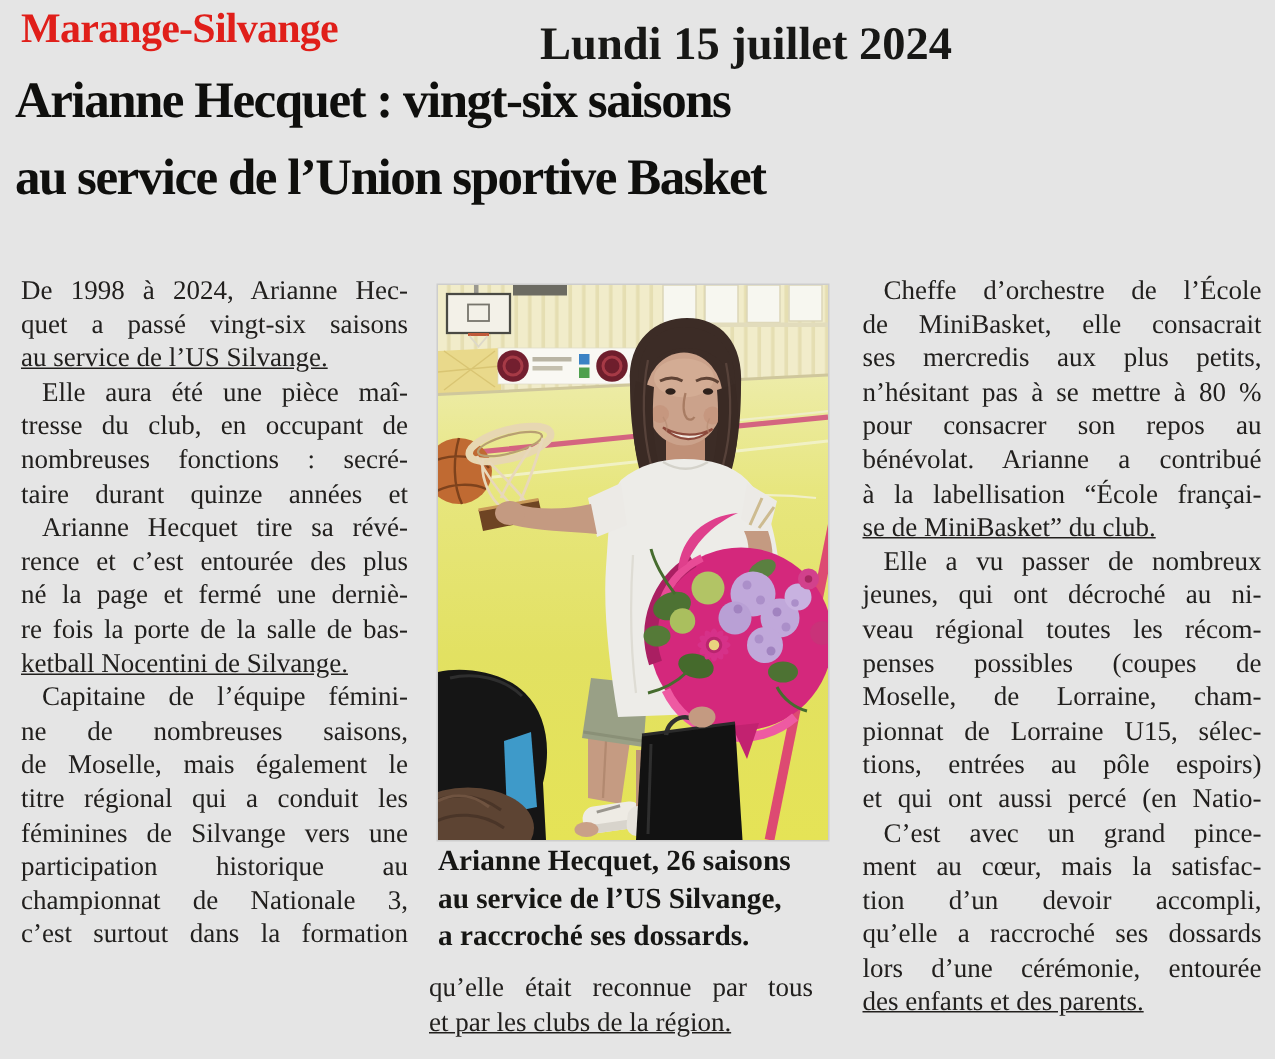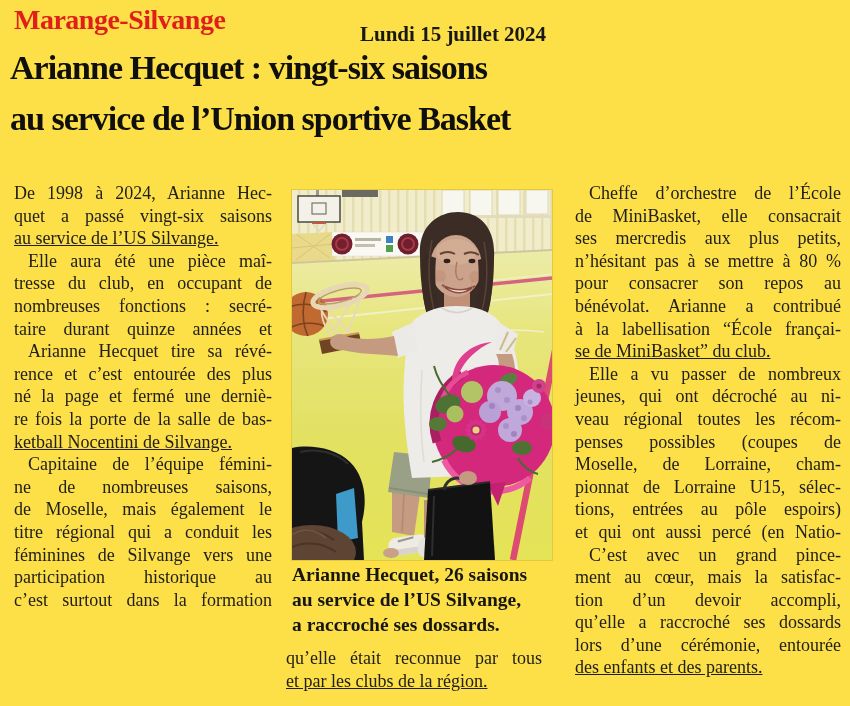--- a/index.html
+++ b/index.html
@@ -1,20 +1,20 @@
 <!DOCTYPE html>
 <html><head>
 <meta charset="utf-8">
 <style>
   html,body{margin:0;padding:0;background:#ffffff;}
-  .page{position:relative;width:850px;height:706px;background:#fde047;overflow:hidden;
+  .page{position:relative;width:850px;height:706px;background:#e5e5e5;overflow:hidden;
         font-family:"Liberation Serif", serif;}
   .kicker{position:absolute;left:14px;top:4px;font-size:28px;font-weight:700;
           color:#e01f1a;letter-spacing:-0.5px;}
-  .date{position:absolute;left:360px;top:22px;font-size:21px;font-weight:700;
+  .date{position:absolute;left:360px;top:11px;font-size:31px;font-weight:700;
         color:#181816;}
   .headline{position:absolute;left:10px;top:42px;margin:0;font-size:34px;line-height:51px;
             font-weight:700;color:#0f0f0d;letter-spacing:-1px;}
   .headline .hl{display:block;white-space:nowrap;}
   .col{position:absolute;top:182px;font-size:18px;line-height:22.6px;color:#22201e;}
   .col.left{left:14px;width:258px;}
   .col.right{left:575px;width:266px;}
   .col.mid{left:286px;top:647px;width:256px;}
   .line{text-align:justify;text-align-last:justify;}
   .line.last{text-align-last:left;text-decoration:underline;}
@@ -50,20 +50,21 @@
       <div class="line">rence et c’est entourée des plus</div>
       <div class="line">né la page et fermé une derniè-</div>
       <div class="line">re fois la porte de la salle de bas-</div>
       <div class="line last">ketball Nocentini de Silvange.</div>
       <div class="line indent">Capitaine de l’équipe fémini-</div>
       <div class="line">ne de nombreuses saisons,</div>
       <div class="line">de Moselle, mais également le</div>
       <div class="line">titre régional qui a conduit les</div>
       <div class="line">féminines de Silvange vers une</div>
       <div class="line">participation historique au</div>
+      <div class="line">championnat de Nationale 3,</div>
       <div class="line">c’est surtout dans la formation</div>
     </div>
 
   <figure class="photo">
     <svg viewBox="0 0 260 370" preserveAspectRatio="none">
       <defs>
         <linearGradient id="floorGrad" x1="0" y1="0" x2="0" y2="1">
           <stop offset="0" stop-color="#edeca9"></stop>
           <stop offset="0.25" stop-color="#e7e67e"></stop>
           <stop offset="0.6" stop-color="#e2e162"></stop>

